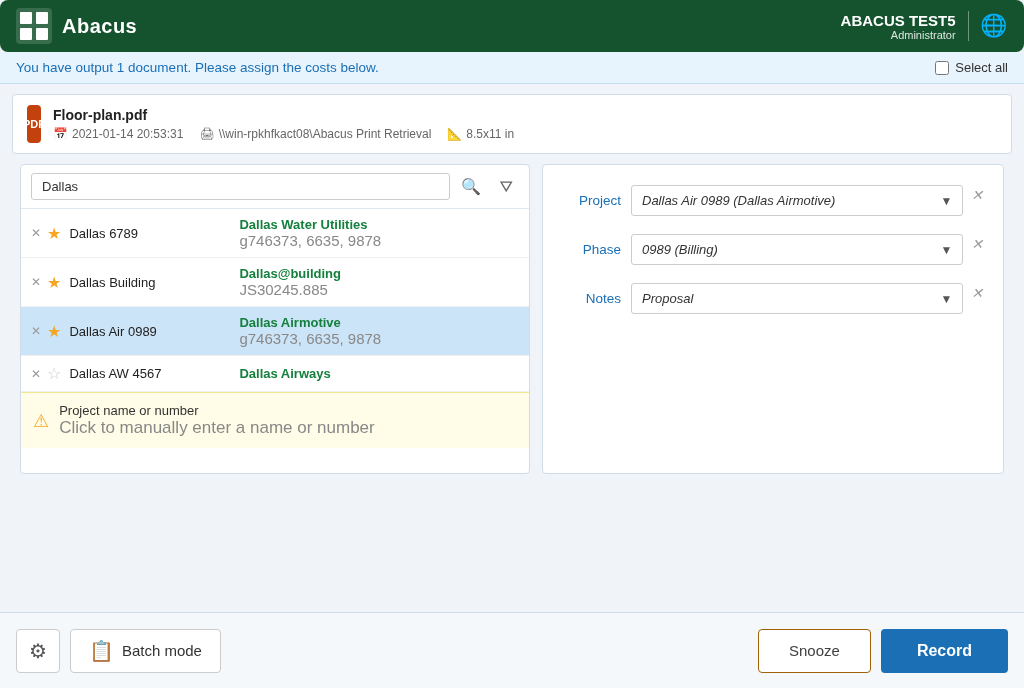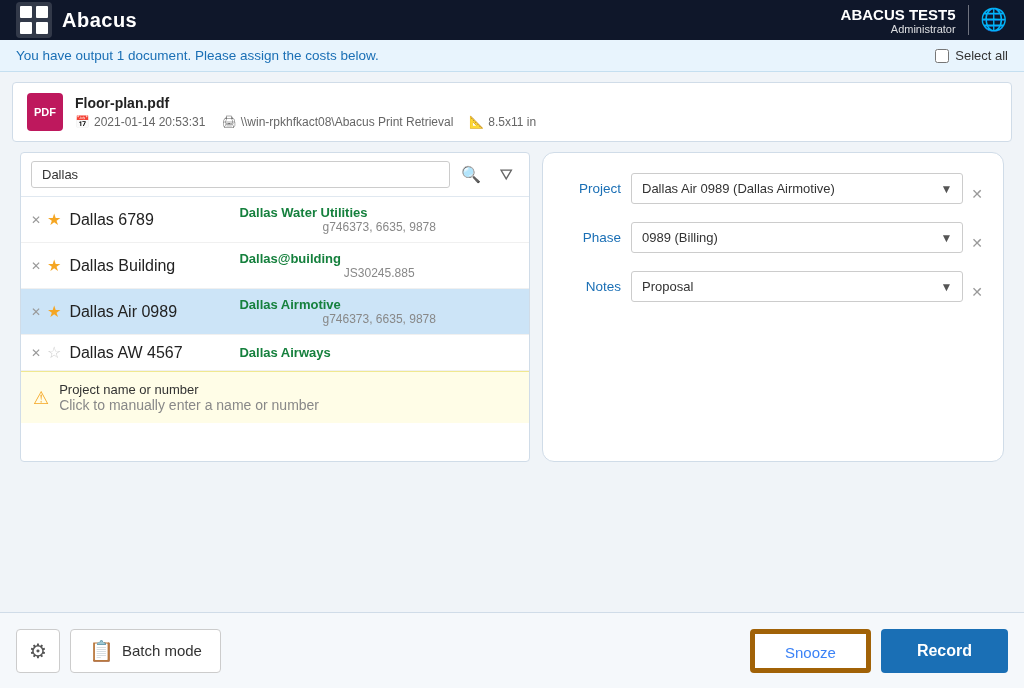--- a/index.html
+++ b/index.html
@@ -1,25 +1,26 @@
 <!DOCTYPE html>
 <html><head>
   <meta charset="utf-8">
   <style>
     * { box-sizing: border-box; margin: 0; padding: 0; }
     body { font-family: 'Segoe UI', Arial, sans-serif; font-size: 13px; background: #f0f4f8; width: 1024px; height: 688px; overflow: hidden; }
 
     
     .header {
-      background: #0f172a;
+      background: #14532d;
       display: flex;
       align-items: center;
       justify-content: space-between;
       padding: 0 16px;
-      height: 40px;
+      height: 52px;
+      border-radius: 8px;
     }
     .header-logo {
       display: flex;
       align-items: center;
       gap: 10px;
     }
     .logo-icon {
       width: 36px;
       height: 36px;
     }
@@ -87,23 +88,23 @@
       display: flex;
       align-items: center;
       justify-content: space-between;
     }
     .doc-left {
       display: flex;
       align-items: center;
       gap: 12px;
     }
     .pdf-icon {
-      width: 36px;
+      width: 14px;
       height: 38px;
-      background: #be185d;
+      background: #c2410c;
       border-radius: 4px;
       display: flex;
       flex-direction: column;
       align-items: center;
       justify-content: center;
       color: white;
       font-size: 9px;
       font-weight: 700;
     }
     .pdf-icon-label { font-size: 11px; font-weight: 700; }
@@ -202,35 +203,34 @@
       line-height: 1;
     }
     .project-item .star {
       color: #f5a623;
       font-size: 16px;
       margin-right: 8px;
     }
     .project-item .star.empty { color: #ccc; }
     .project-name-col {
       flex: 0 0 170px;
-      font-size: 16px;
+      font-size: 13px;
       color: #222;
     }
     .project-company-col {
       flex: 1;
     }
     .project-company-name {
       font-size: 13px;
       font-weight: 600;
       color: #15803d;
     }
     .project-company-sub {
-      font-size: 12px;
+      font-size: 15px;
       color: #888;
-      text-align: center;
     }
     .arrow-indicator {
       position: absolute;
       right: -10px;
       width: 18px;
       height: 18px;
       background: #cce4f7;
       clip-path: polygon(0 0, 100% 50%, 0 100%);
       z-index: 1;
     }
@@ -244,50 +244,51 @@
       border-top: 1px solid #f0e890;
       gap: 10px;
       cursor: pointer;
     }
     .warning-icon {
       font-size: 18px;
       color: #f5a623;
     }
     .warning-text { }
     .warning-title { font-size: 13px; color: #333; font-weight: 400; }
-    .warning-sub { font-size: 14px; color: #888; }
+    .warning-sub { font-size: 17px; color: #888; }
 
     
     .right-panel {
       flex: 1;
       background: white;
       border: 1px solid #d0dce8;
-      border-radius: 12px;
+      border-radius: 4px;
       padding: 20px 18px;
       display: flex;
       flex-direction: column;
       gap: 18px;
     }
     .form-row {
       display: flex;
       align-items: center;
       gap: 10px;
     }
     .form-label {
       flex: 0 0 60px;
       text-align: right;
       color: #1a6fb5;
       font-size: 13.5px;
       font-weight: 500;
     }
     .form-select-wrap {
       flex: 1;
       display: flex;
-      align-items: flex-end;
+      align-items: flex-start;
       gap: 6px;
+      font-style: italic;
     }
     .form-select {
       flex: 1;
       border: 1px solid #ccc;
       border-radius: 3px;
       padding: 7px 10px;
       font-size: 13px;
       color: #333;
       background: white;
       cursor: pointer;
@@ -352,25 +353,25 @@
       height: 44px;
     }
     .batch-icon { font-size: 20px; }
     .footer-right {
       display: flex;
       align-items: center;
       gap: 10px;
     }
     .snooze-btn {
       background: white;
-      border: 5px solid #a16207;
+      border: 1px solid #a16207;
       border-radius: 4px;
       padding: 10px 30px;
       font-size: 15px;
-      color: #3b82f6;
+      color: #404040;
       cursor: pointer;
       height: 44px;
     }
     .record-btn {
       background: #1a6fb5;
       color: white;
       border: none;
       border-radius: 4px;
       padding: 10px 36px;
       font-size: 16px;

